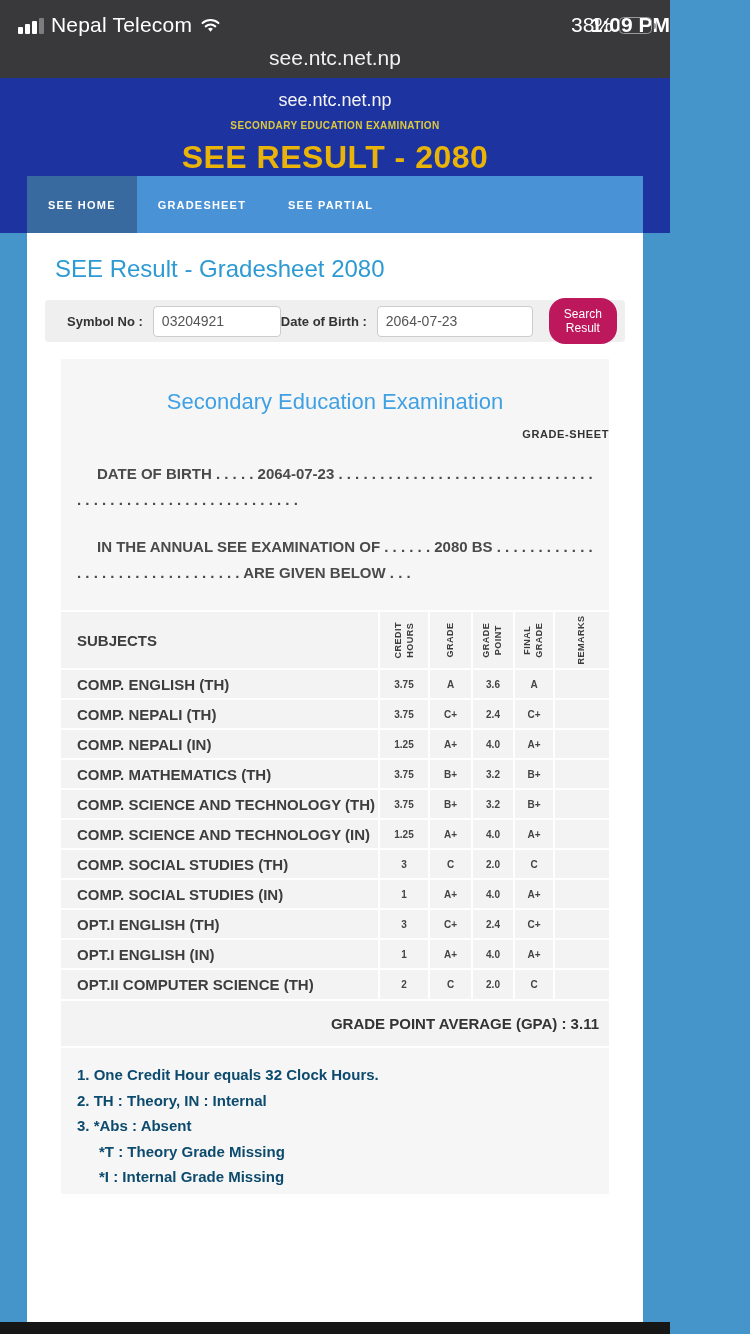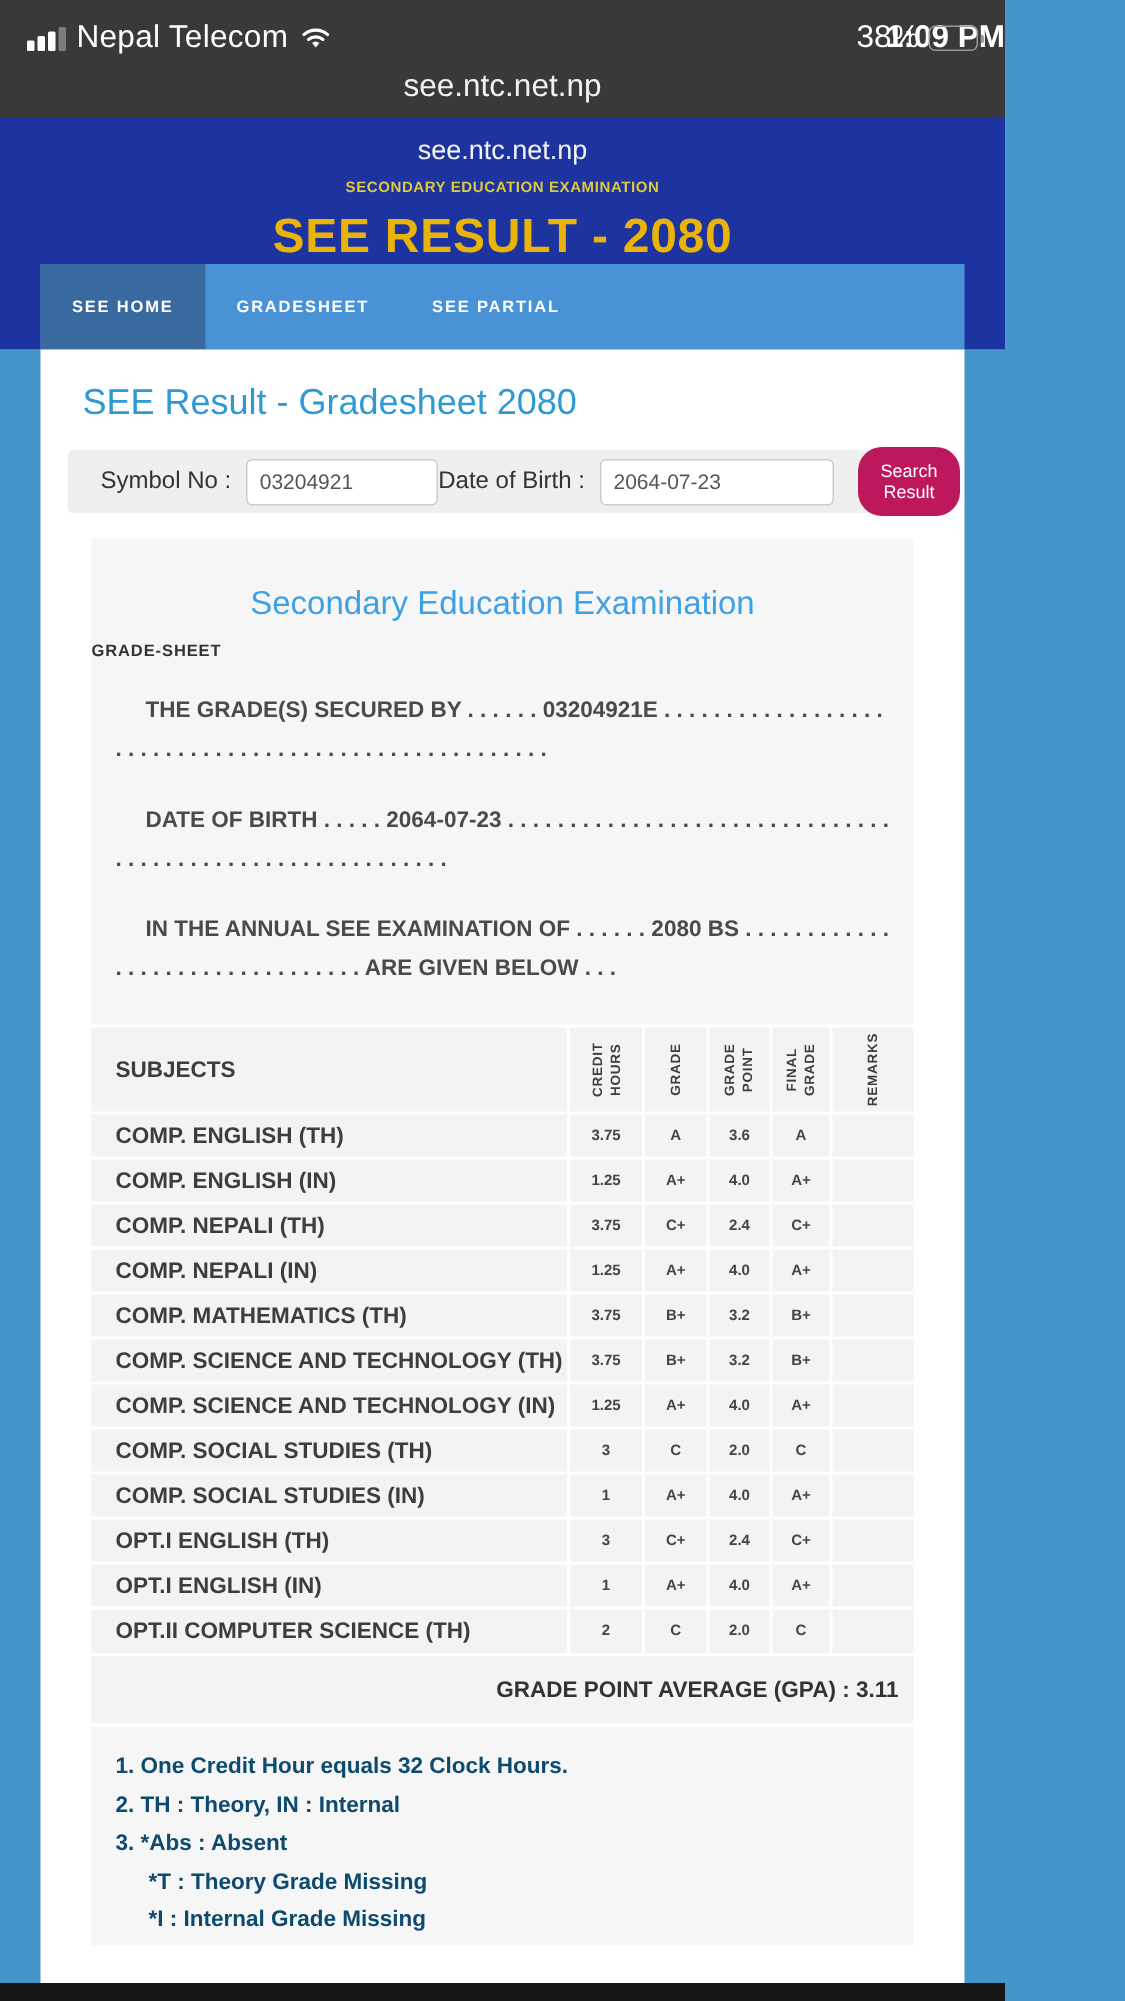--- a/index.html
+++ b/index.html
@@ -36,33 +36,33 @@
          font-size:11px; font-weight:bold; letter-spacing:1.2px; cursor:pointer; }
   .tab.active { background:#38699f; }
 
   
   .content { flex:1 1 auto; background:#4594ca; }
   .page-card { margin:0 27px; background:#fff; min-height:100%; padding:22px 0 0 0; }
   .page-heading { color:#2d9ad3; font-size:24px; font-weight:normal; padding:0 28px; margin-bottom:17px; }
 
   .form-row { margin:0 18px; background:#efefef; border-radius:4px; height:42px;
               display:flex; align-items:center; padding:0 22px; }
-  .form-label { font-size:16px; font-weight:normal; color:#333; white-space:nowrap; }
+  .form-label { font-size:13px; font-weight:bold; color:#333; white-space:nowrap; }
   .form-input { margin-left:10px; height:31px; border:1px solid #ccc; border-radius:4px;
                 background:#fff; font-size:14px; color:#555; padding:0 8px;
                 font-family:"Liberation Sans", sans-serif; }
   #symbol-input { width:128px; } #dob-input { width:156px; margin-right:16px; }
   .dob-label { margin-left:auto; }
   .search-btn { margin-left:auto; background:#be185d; color:#fff; border:none; border-radius:16px;
                 font-size:12px; padding:9px 15px; cursor:pointer; font-family:"Liberation Sans", sans-serif; }
 
   
   .panel { margin:17px 34px 0 34px; background:#f6f6f6; padding:30px 0 0 0; }
   .panel-title { text-align:center; color:#3fa0e3; font-size:22px; font-weight:normal; }
-  .panel-subtitle { text-align:left; color:#333; font-size:11px; font-weight:bold; letter-spacing:0.6px; margin-top:13px; }
+  .panel-subtitle { text-align:right; color:#333; font-size:11px; font-weight:bold; letter-spacing:0.6px; margin-top:13px; }
   .para { margin:21px 16px 0 16px; font-size:15px; font-weight:bold; color:#4a4a4a;
           line-height:26px; text-indent:20px; word-break:break-word; }
 
   table.grades { width:100%; border-collapse:collapse; margin-top:24px; table-layout:fixed; }
   table.grades th, table.grades td { background:#f3f3f3; border-top:2px solid #fff; }
   th.col-subjects, td.cell-subject { text-align:left; padding-left:16px; }
   th.col-subjects { font-size:15px; color:#3d3d3d; }
   td.cell-subject { font-size:15px; font-weight:bold; color:#3d3d3d; height:30px; }
   .val-col { border-left:2px solid #fff; }
   col.c-credit{width:50px;} col.c-grade{width:43px;} col.c-point{width:42px;}
@@ -134,21 +134,20 @@
         <input id="symbol-input" class="form-input" value="03204921" style="">
         <label class="form-label dob-label">Date of Birth :</label>
         <input id="dob-input" class="form-input" value="2064-07-23" style="">
         <button class="search-btn">Search Result</button>
       </div>
 
       <section class="panel">
         <h3 class="panel-title">Secondary Education Examination</h3>
         <div class="panel-subtitle">GRADE-SHEET</div>
 
-        <p class="para">THE GRADE(S) SECURED BY . . . . . . 03204921E . . . . . . . . . . . . . . . . . . . . . . . . . . . . . . . . . . . . . . . . . . . . . . . . . . . . .</p>
         <p class="para">DATE OF BIRTH . . . . . 2064-07-23 . . . . . . . . . . . . . . . . . . . . . . . . . . . . . . . . . . . . . . . . . . . . . . . . . . . . . . . . . .</p>
         <p class="para">IN THE ANNUAL SEE EXAMINATION OF . . . . . . 2080 BS . . . . . . . . . . . . . . . . . . . . . . . . . . . . . . . . ARE GIVEN BELOW . . .</p>
 
         <table class="grades">
           <colgroup>
             <col>
               <col class="c-credit">
               <col class="c-grade">
               <col class="c-point">
               <col class="c-final">
@@ -190,28 +189,20 @@
           <tbody id="rows-body">
   <tr>
     <td class="cell-subject">COMP. ENGLISH (TH)</td>
     <td class="cell-val val-col">3.75</td>
     <td class="cell-val val-col">A</td>
     <td class="cell-val val-col">3.6</td>
     <td class="cell-val val-col">A</td>
     <td class="cell-val val-col"></td>
   </tr>
 
-  <tr>
-    <td class="cell-subject">COMP. ENGLISH (IN)</td>
-    <td class="cell-val val-col">1.25</td>
-    <td class="cell-val val-col">A+</td>
-    <td class="cell-val val-col">4.0</td>
-    <td class="cell-val val-col">A+</td>
-    <td class="cell-val val-col"></td>
-  </tr>
 
   <tr>
     <td class="cell-subject">COMP. NEPALI (TH)</td>
     <td class="cell-val val-col">3.75</td>
     <td class="cell-val val-col">C+</td>
     <td class="cell-val val-col">2.4</td>
     <td class="cell-val val-col">C+</td>
     <td class="cell-val val-col"></td>
   </tr>
 

